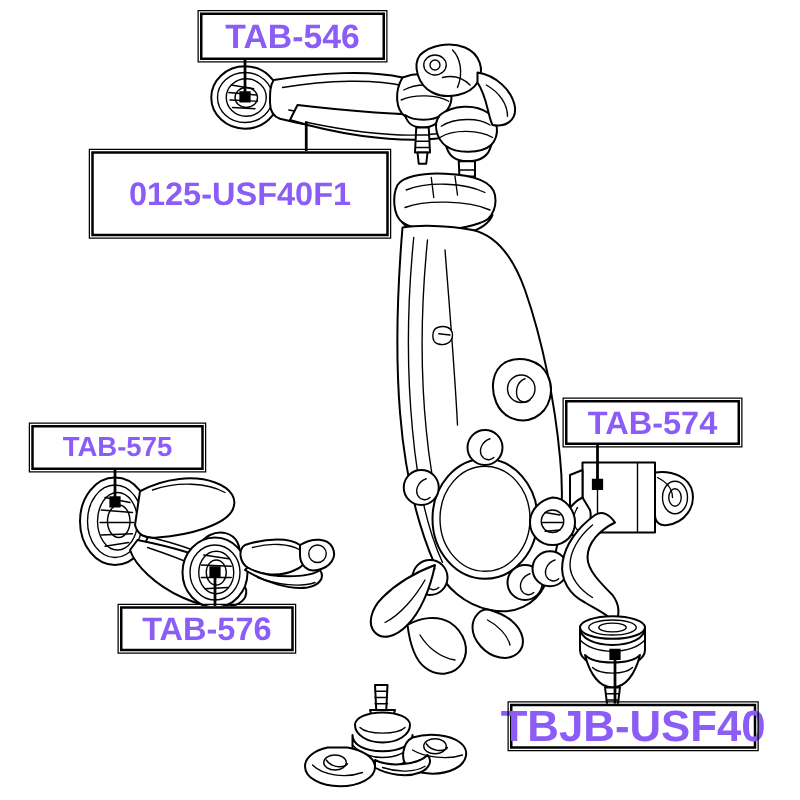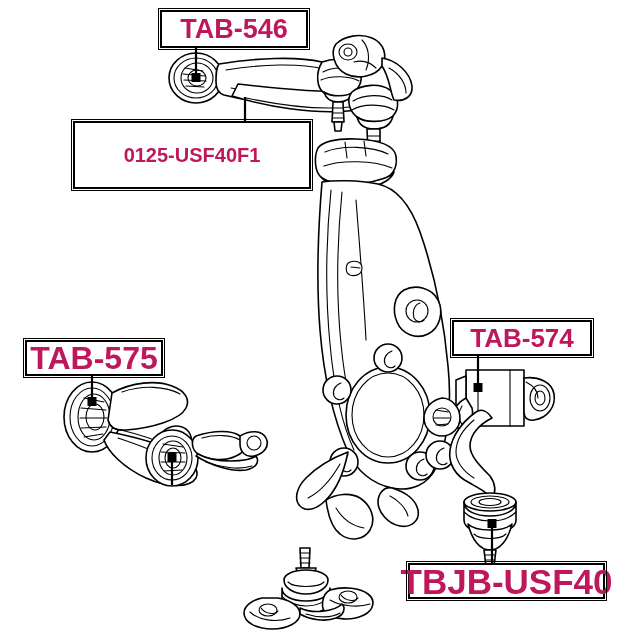--- a/index.html
+++ b/index.html
@@ -27,21 +27,21 @@
     background: #ffffff;
     border: 2px solid #000000;
     outline: 1px solid #000000;
     outline-offset: 1px;
     display: flex;
     flex-direction: column;
     align-items: center;
     justify-content: center;
     font-family: "Liberation Sans", sans-serif;
     font-weight: bold;
-    color: #be185d;
+    color: #8b5cf6;
     letter-spacing: 0px;
     white-space: nowrap;
     z-index: 20;
   }
   .label-line {
     line-height: 1.0;
   }
 </style>
 </head>
 <body>
@@ -310,28 +310,31 @@
 
       <line class="leader" x1="492" y1="563" x2="492" y2="524"></line>
       <rect class="fk" x="487.5" y="519" width="9" height="9"></rect>
     </g>
   </svg>
 
   <div class="label-box" style="left:160px; top:10px; width:148px; height:38px; font-size:27px;">
     <span class="label-line">TAB-546</span>
   </div>
 
-  <div class="label-box" style="left:73px; top:121px; width:238px; height:68px; font-size:20px;">
+  <div class="label-box" style="left:73px; top:121px; width:238px; height:68px; font-size:26px;">
     <span class="label-line">0125-USF40F1</span>
   </div>
 
-  <div class="label-box" style="left:25px; top:340px; width:138px; height:36px; font-size:32px;">
+  <div class="label-box" style="left:25px; top:340px; width:138px; height:36px; font-size:22px;">
     <span class="label-line">TAB-575</span>
   </div>
 
+  <div class="label-box" style="left:96px; top:485px; width:139px; height:36px; font-size:26px;">
+    <span class="label-line">TAB-576</span>
+  </div>
 
   <div class="label-box" style="left:452px; top:320px; width:140px; height:36px; font-size:26px;">
     <span class="label-line">TAB-574</span>
   </div>
 
   <div class="label-box" style="left:408px; top:563px; width:197px; height:36px; font-size:35px;">
     <span class="label-line">TBJB-USF40</span>
   </div>
 
 </div>

